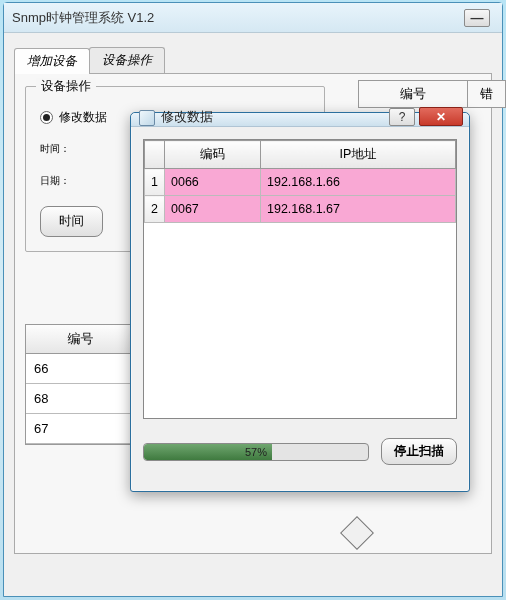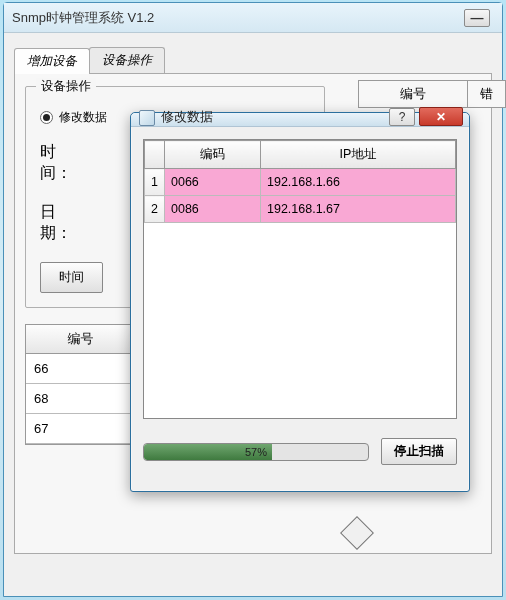--- a/index.html
+++ b/index.html
@@ -103,26 +103,26 @@
     background: #f6f6f6;
     padding: 0 5px;
     font-size: 12.5px;
   }
   .radio-row { display:flex; align-items:center; gap:6px; margin-bottom:16px; margin-top:4px;}
   .radio-dot {
     width: 13px; height:13px; border-radius:50%; border:1px solid #666; display:flex; align-items:center; justify-content:center; background:#fff;
   }
   .radio-dot.checked::after { content:""; width:7px; height:7px; border-radius:50%; background:#222;}
   .form-row { display:flex; align-items:center; gap:8px; margin-bottom:18px;}
-  .form-label { width:44px; font-size:16px;}
+  .form-label { width:44px; font-size:10px;}
   .btn {
     display:inline-block;
     padding: 6px 18px;
     border: 1px solid #888;
-    border-radius: 2px;
+    border-radius: 8px;
     background: linear-gradient(to bottom, #fdfdfd, #e0e0e0);
     font-size: 12.5px;
     cursor:pointer;
   }
   .btn-small { padding:4px 12px;font-weight:bold; }
 
   
   .right-header-row {
     position:absolute;
     right:0;
@@ -347,21 +347,21 @@
           </tr>
         </thead>
         <tbody>
           <tr>
             <td class="rownum">1</td>
             <td>0066</td>
             <td>192.168.1.66</td>
           </tr>
           <tr>
             <td class="rownum">2</td>
-            <td>0086</td>
+            <td>0067</td>
             <td>192.168.1.67</td>
           </tr>
         </tbody>
       </table>
     </div>
 
     <div class="dlg-footer">
       <div class="progress">
         <div class="progress-fill" id="pfill" style="width: 57%;"></div>
         <div class="progress-label">57%</div>

